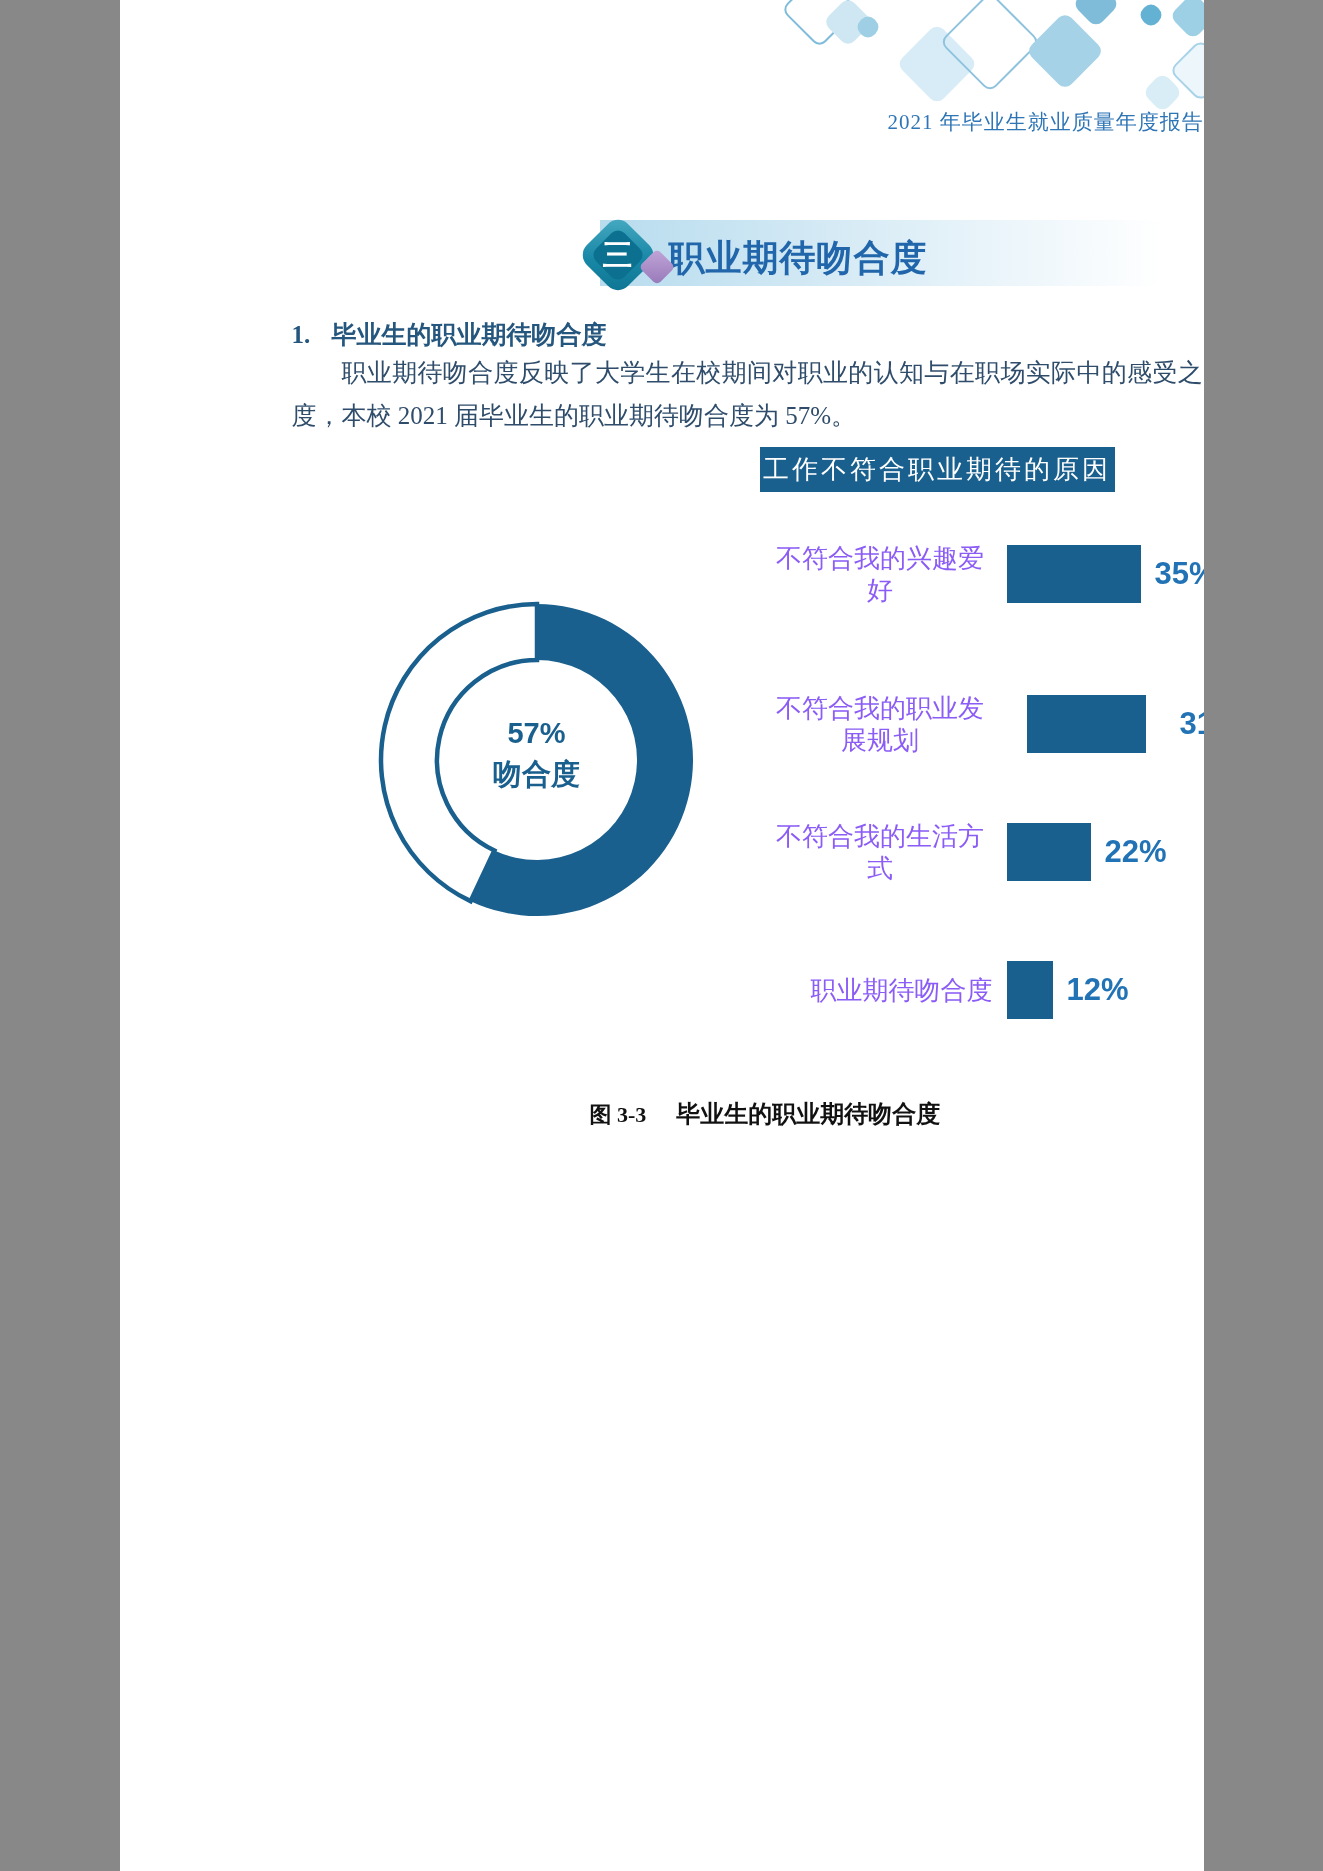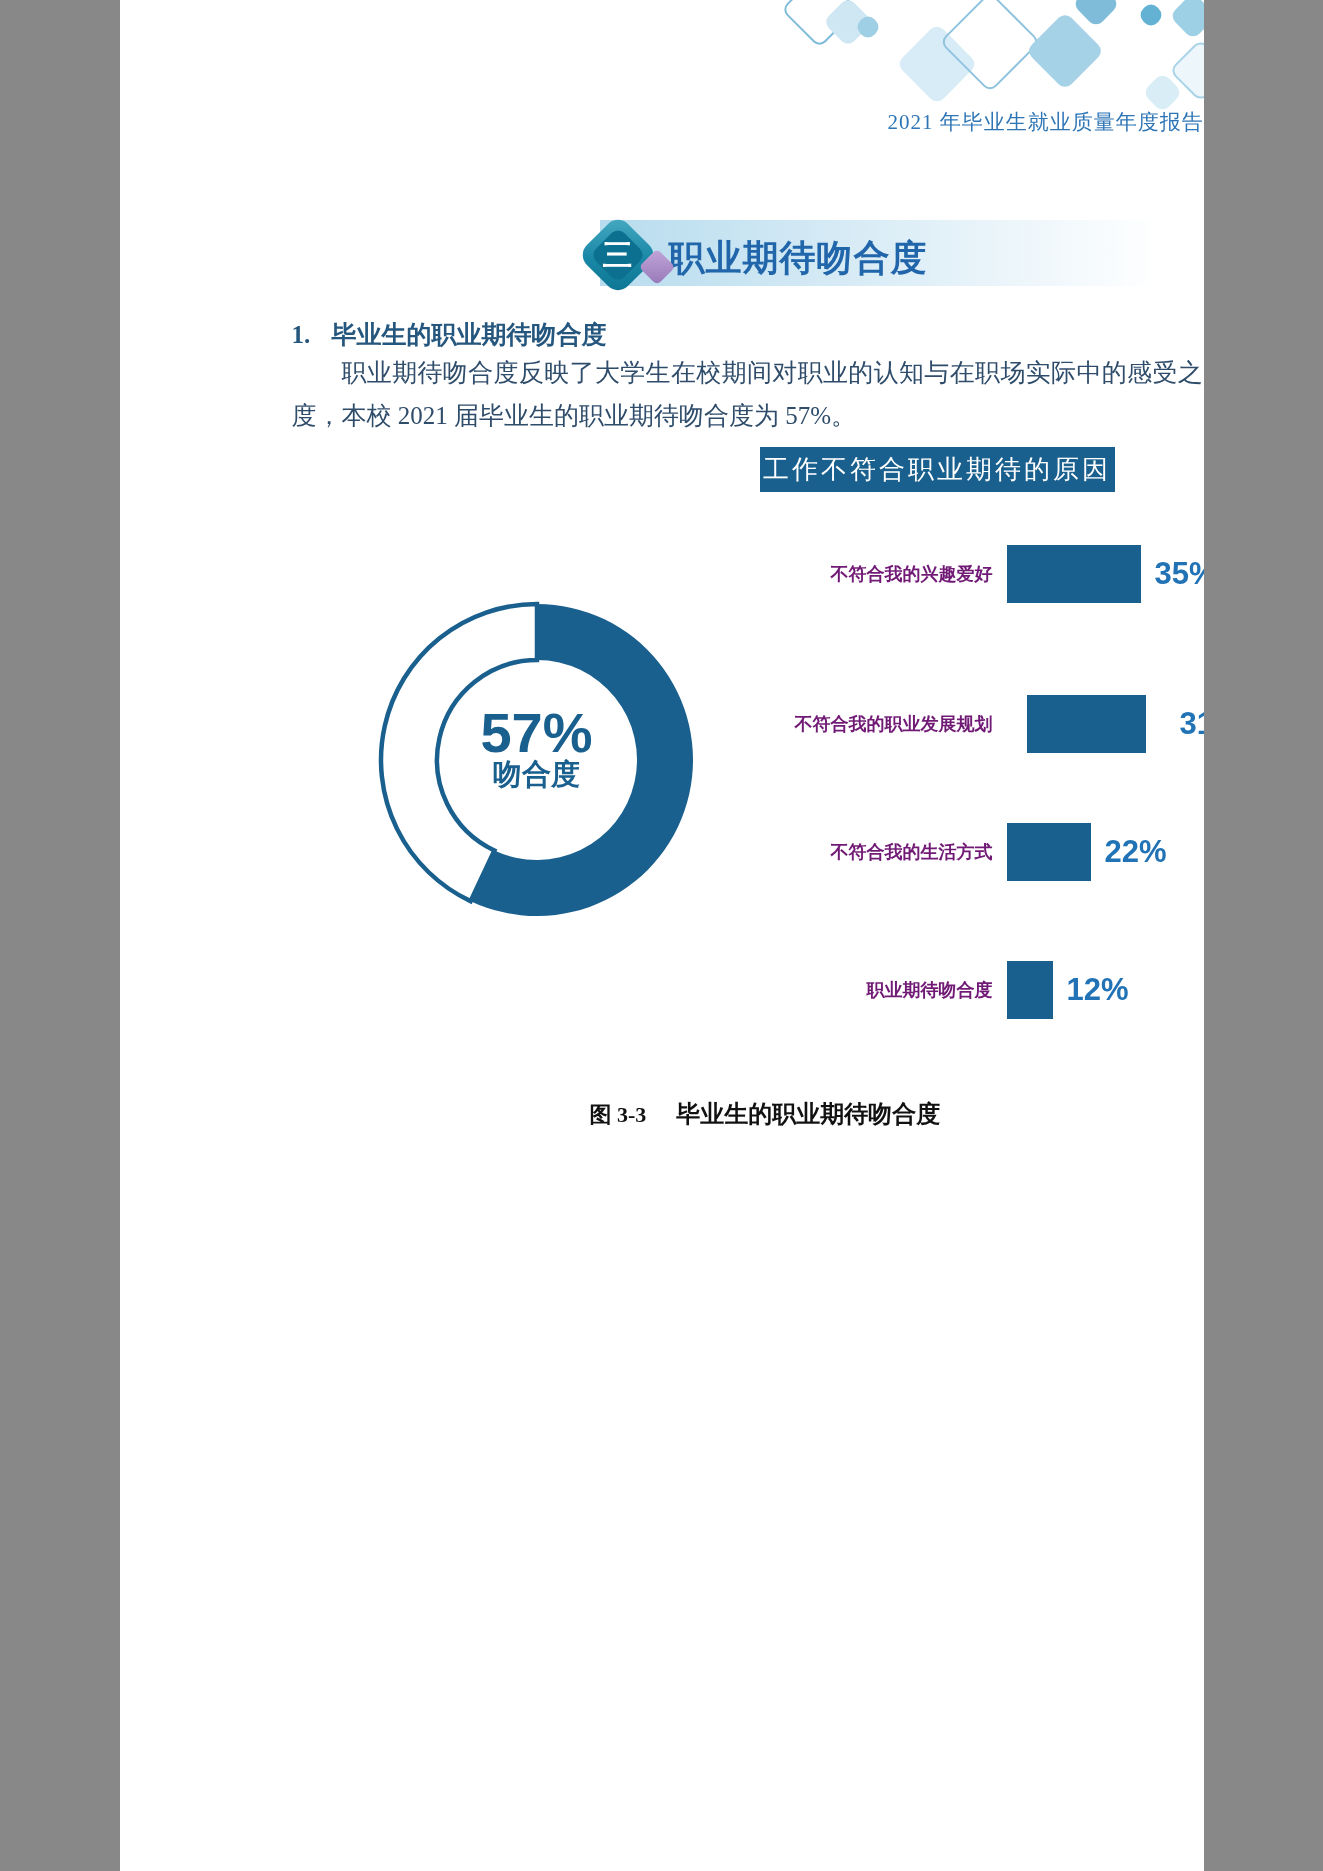--- a/index.html
+++ b/index.html
@@ -59,32 +59,32 @@
     position:absolute;left:640px;top:447px;width:355px;height:45px;
     background:var(--chart_blue);color:#ffffff;font-size:26px;font-weight:400;
     line-height:45px;text-align:center;letter-spacing:3px;white-space:nowrap;
   }
   
   .donut-svg{position:absolute;left:247px;top:590px;width:340px;height:340px;}
   .donut-center{
     position:absolute;left:247px;top:709px;width:340px;text-align:center;
     color:var(--chart_blue);font-family:"Liberation Sans","DejaVu Sans",sans-serif;z-index:2;
   }
-  .donut-center .big{font-size:56px;font-weight:700;line-height:48px;}
+  .donut-center .big{font-size:29px;font-weight:700;line-height:48px;}
   .donut-center .small{font-size:29px;font-weight:700;line-height:34px;}
   
   .bar-area{position:absolute;left:595px;top:520px;width:620px;height:560px;
     font-family:"Liberation Sans","DejaVu Sans",sans-serif;}
   .bar-row{position:absolute;left:0;display:flex;align-items:center;height:58px;}
   .bar-row:nth-child(1){top:25px;}
   .bar-row:nth-child(2){top:175px;gap:20px;}
   .bar-row:nth-child(3){top:303px;}
   .bar-row:nth-child(4){top:441px;}
-  .bar-label{width:278px;margin-right:14px;text-align:right;font-size:18px;
-    color:#701a75;line-height:32px;flex:none;font-weight:bold;}
+  .bar-label{width:278px;margin-right:14px;text-align:right;font-size:26px;
+    color:#8b5cf6;line-height:32px;flex:none;}
   .bar-label span{display:inline-block;max-width:225px;text-align:center;}
   .bar{height:58px;background:var(--chart_blue);flex:none;}
   .bar-value{margin-left:14px;font-size:31px;font-weight:700;color:var(--value_blue);white-space:nowrap;}
   
   .caption{position:absolute;left:470px;top:1098px;display:flex;align-items:baseline;
     color:var(--caption_black);font-weight:700;white-space:nowrap;}
   .caption .cap-label{font-size:22px;margin-right:30px;}
   .caption .cap-text{font-size:24px;}
   .page-number{position:absolute;left:1240px;top:1634px;font-size:19px;color:#1f3f63;}
 </style>

